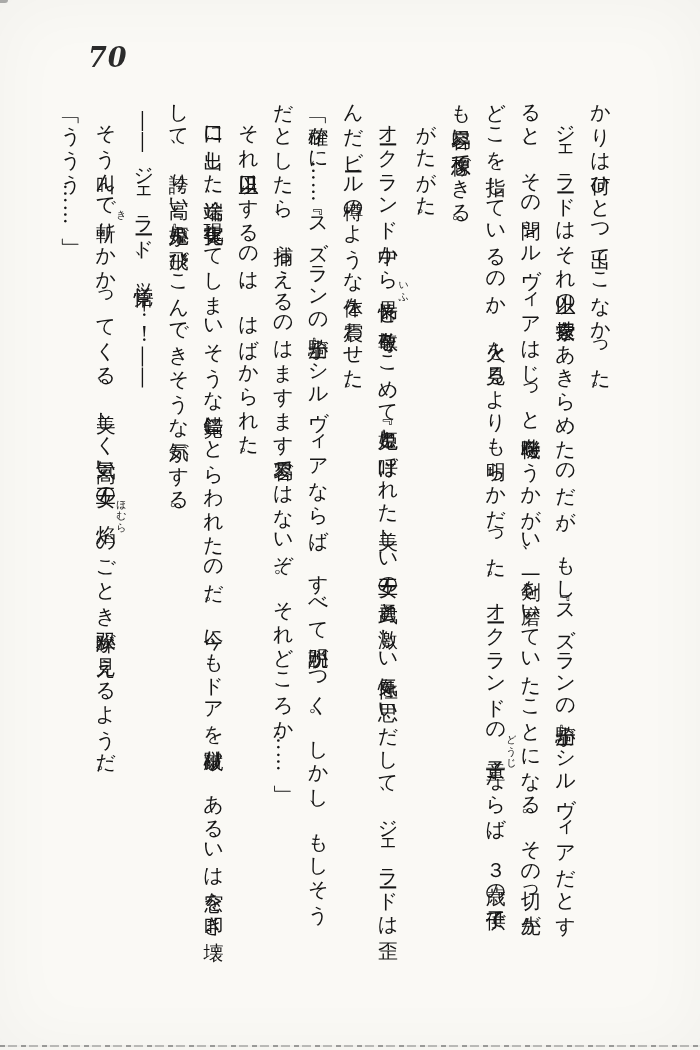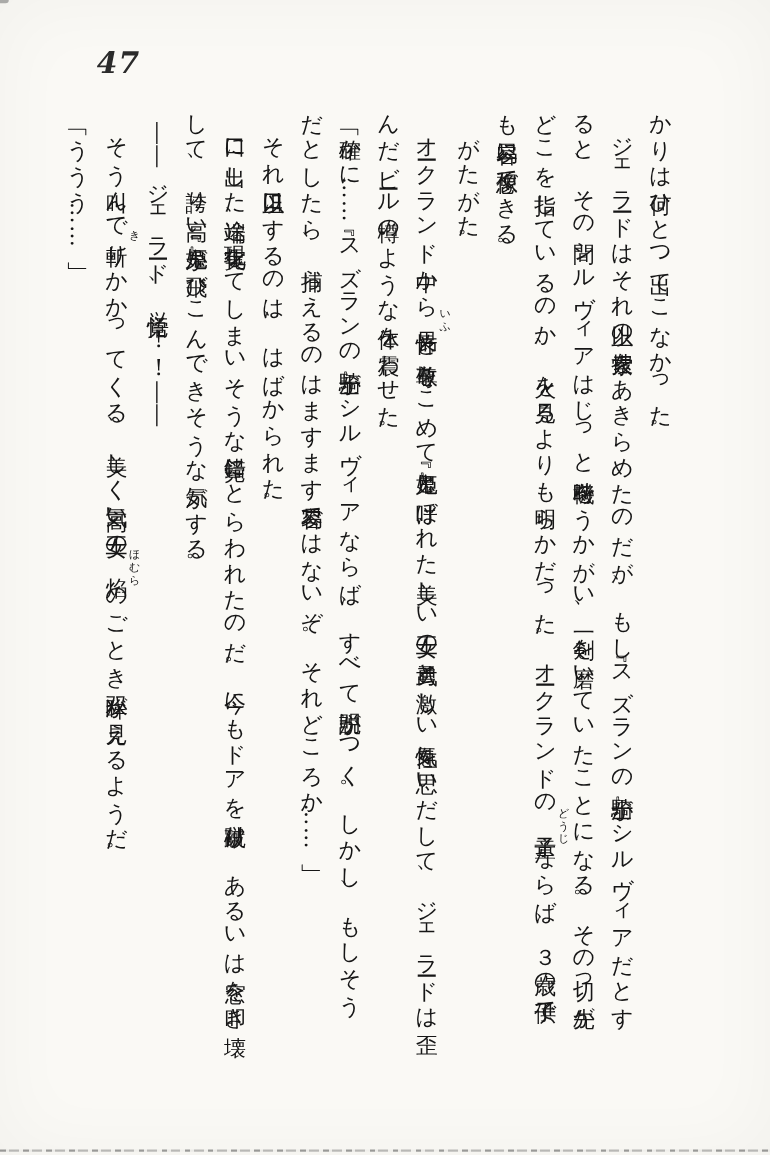--- a/index.html
+++ b/index.html
@@ -81,21 +81,21 @@
     background:#8a8a8a;
     opacity:0.7;
     border-radius:0 0 3px 0;
   }
 </style>
 </head>
 <body>
 
 <div class="page">
   <div class="corner-speck"></div>
-  <div class="page-number">47</div>
+  <div class="page-number">70</div>
   <div class="text-block">
       <p class="noindent">かりは何ひとつ出てこなかった。</p>
       <p>ジェラードはそれ以上の捜索をあきらめたのだが、もし『スズランの騎士』がシルヴィアだとすると、その間シルヴィアはじっと時機をうかがい、一剣を磨いていたことになる。その切っ先がどこを指しているのか、火を見るよりも明らかだった。オークランドの<ruby>童子<rt>どうじ</rt></ruby>ならば、３歳の子供でも容易に想像できる。</p>
       <p>がたがた。</p>
       <p>オークランド中から<ruby>畏怖<rt>いふ</rt></ruby>と尊敬をこめて『鬼姫』と呼ばれた美しい王女の武勇と激しい気性を思いだして、ジェラードは歪んだビール樽のような体を震わせた。</p>
       <p>「確かに……『スズランの騎士』がシルヴィアならば、すべて説明がつく。しかし、もしそうだとしたら、捕らえるのはますます容易ではないぞ。それどころか……」</p>
       <p>それ以上口にするのは、はばかられた。</p>
       <p>口に出した途端、現実化してしまいそうな錯覚にとらわれたのだ。今にもドアを蹴破り、あるいは窓を叩き壊して、誇り高い『鬼姫』が飛びこんできそうな気がする。</p>
       <p>――ジェラード、覚悟ッ<span class="upright">!!</span>――</p>
       <p>そう叫んで<ruby>斬<rt>き</rt></ruby>りかかってくる、美しく気高い王女の<ruby>焰<rt>ほむら</rt></ruby>のごとき双眸が見えるようだ。</p>

